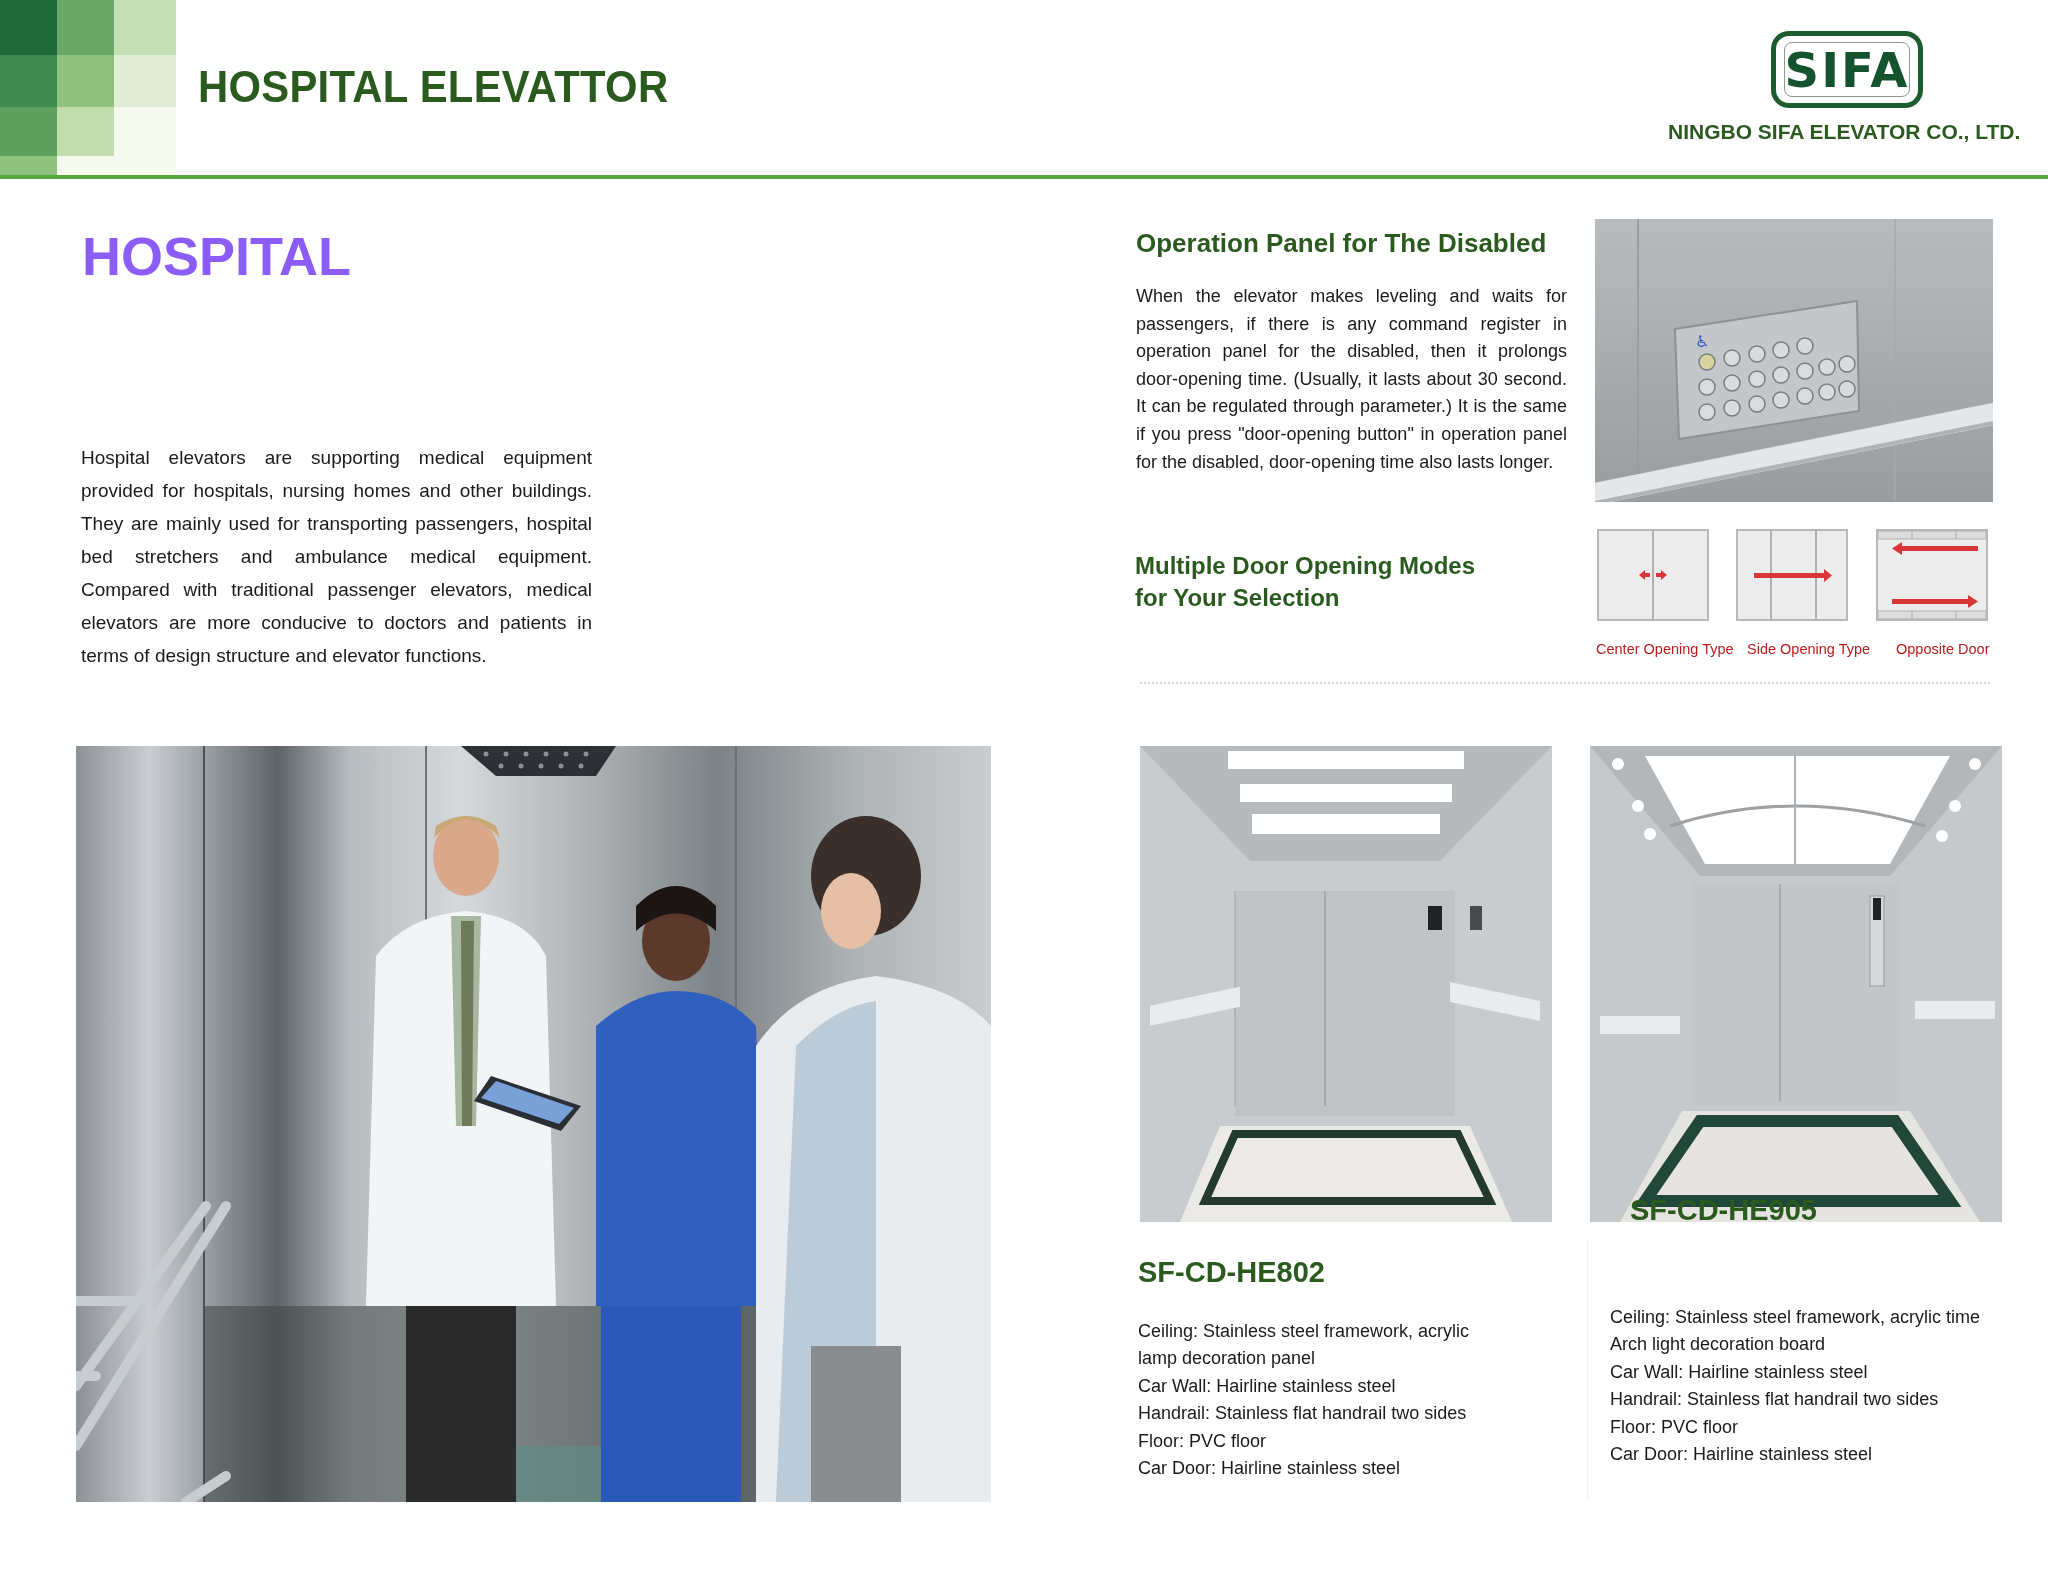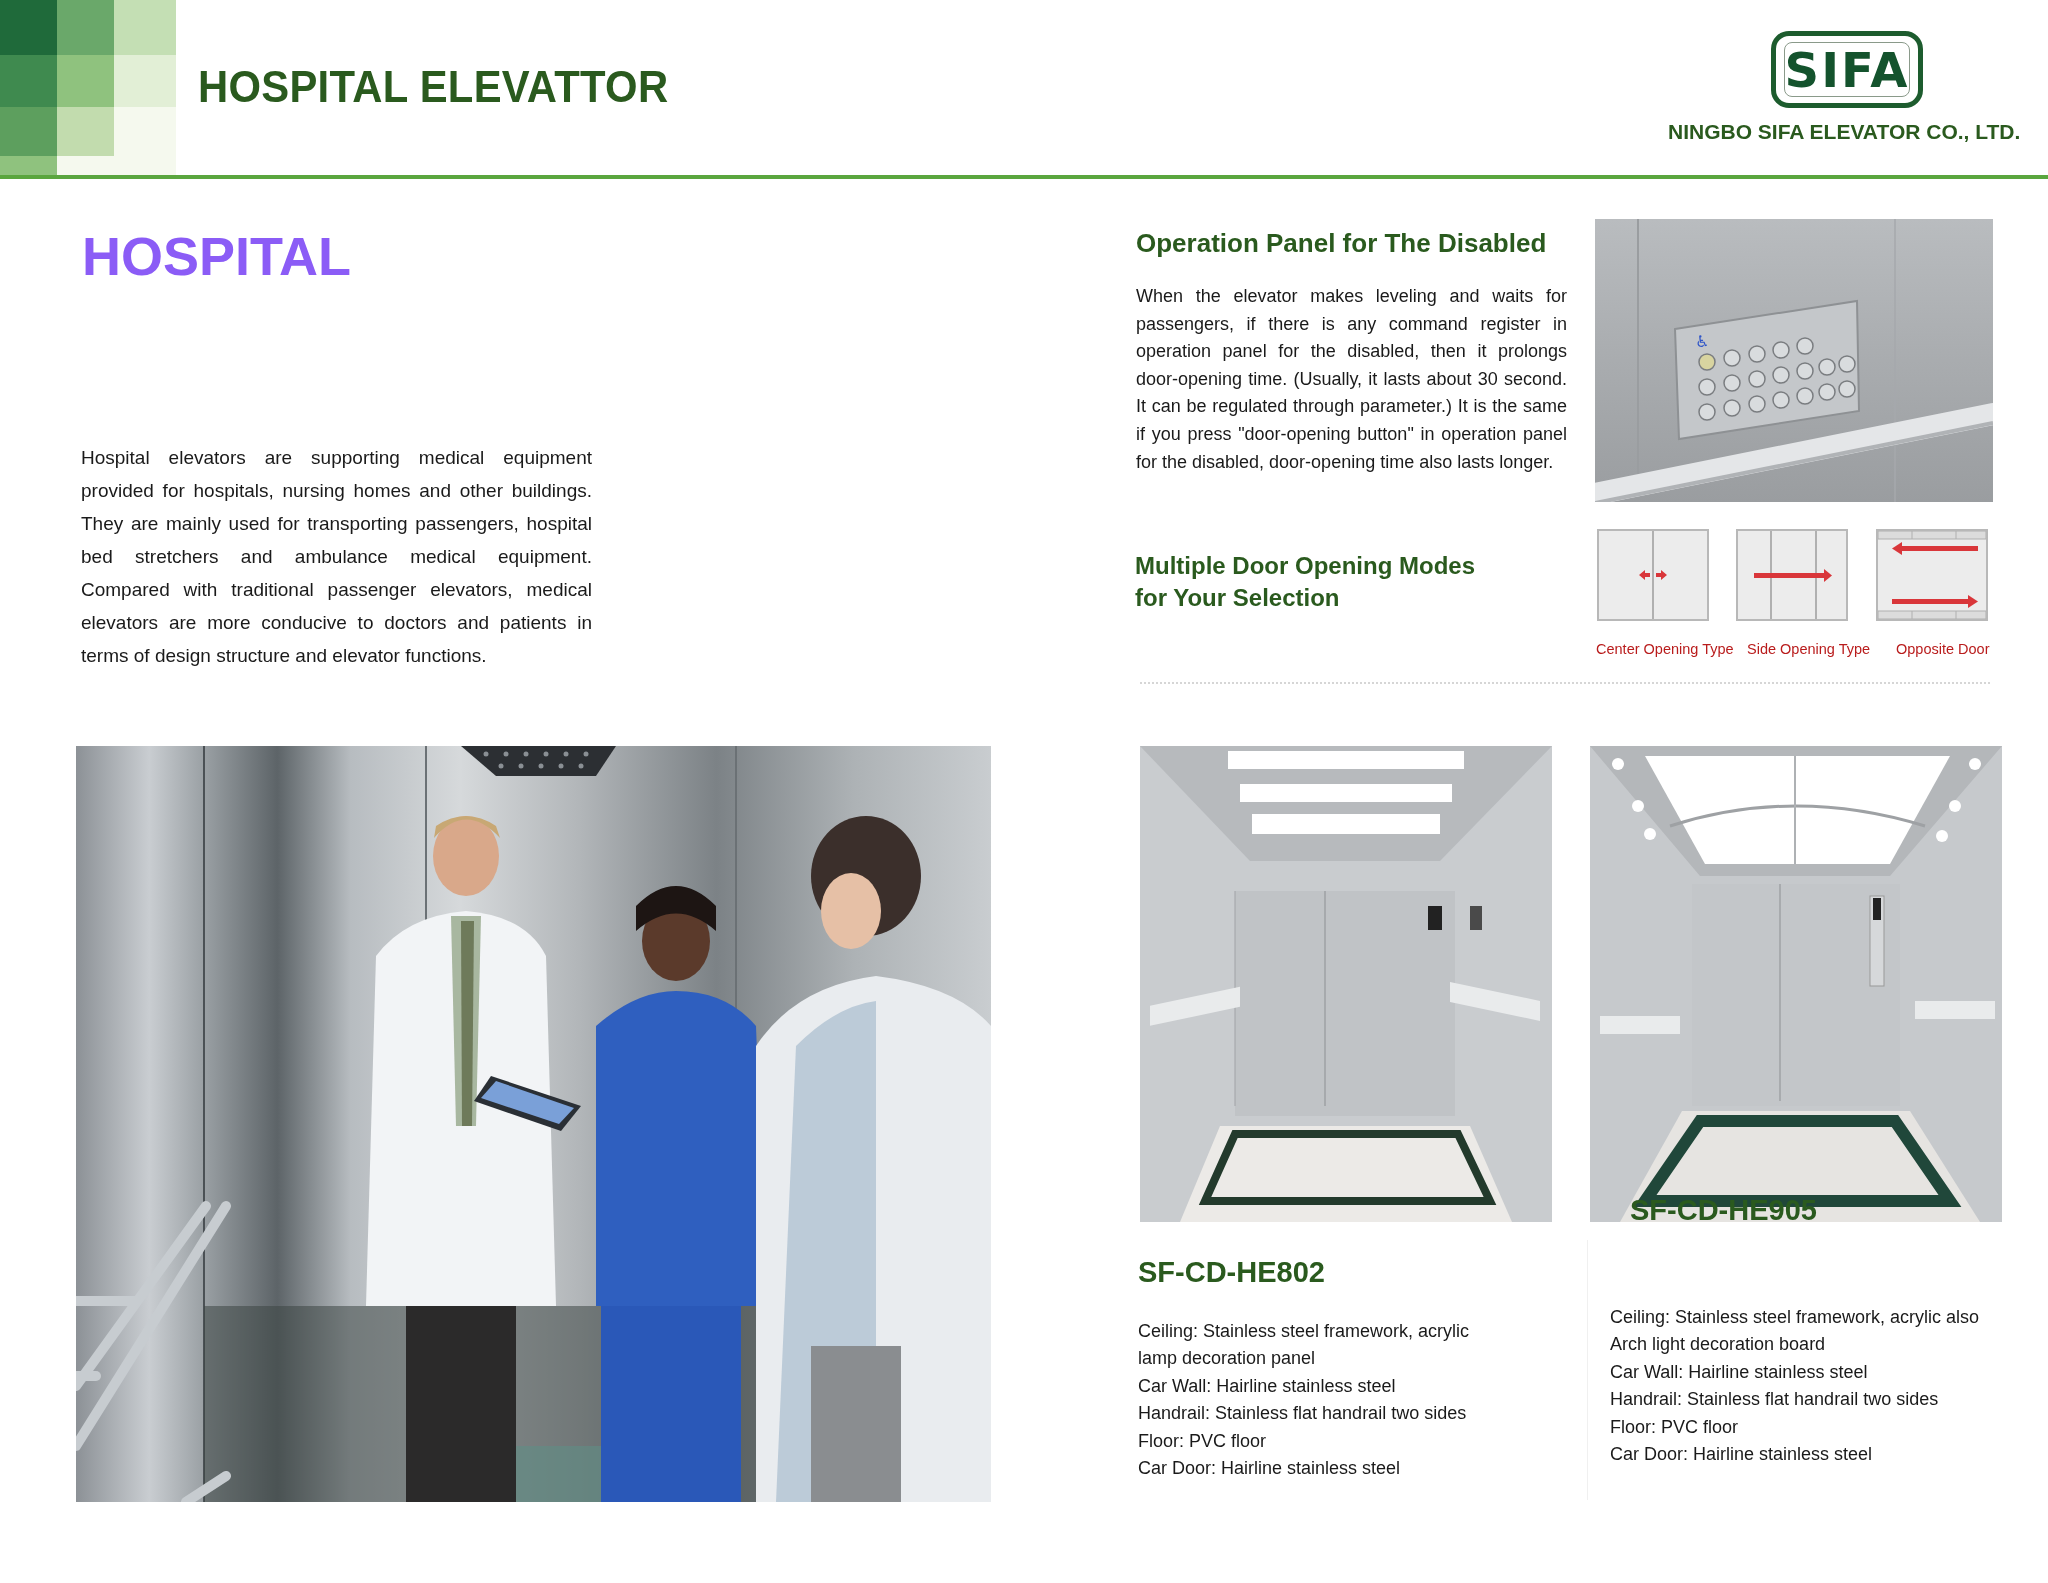--- a/index.html
+++ b/index.html
@@ -241,19 +241,19 @@
   <div>Car Wall: Hairline stainless steel</div>
   <div>Handrail: Stainless flat handrail two sides</div>
   <div>Floor: PVC floor</div>
   <div>Car Door: Hairline stainless steel</div>
 </div>
 
 <div class="abs vdiv"></div>
 
 <div class="abs prod-name" style="left:1610px;top:1194px;margin-left:20px;">SF-CD-HE905</div>
 <div class="abs spec" style="left:1610px;top:1304px;">
-  <div>Ceiling:  Stainless steel framework, acrylic also</div>
+  <div>Ceiling:  Stainless steel framework, acrylic time</div>
   <div>Arch light decoration board</div>
   <div>Car Wall: Hairline stainless steel</div>
   <div>Handrail: Stainless flat handrail two sides</div>
   <div>Floor: PVC floor</div>
   <div>Car Door: Hairline stainless steel</div>
 </div>
 
 </body></html>

